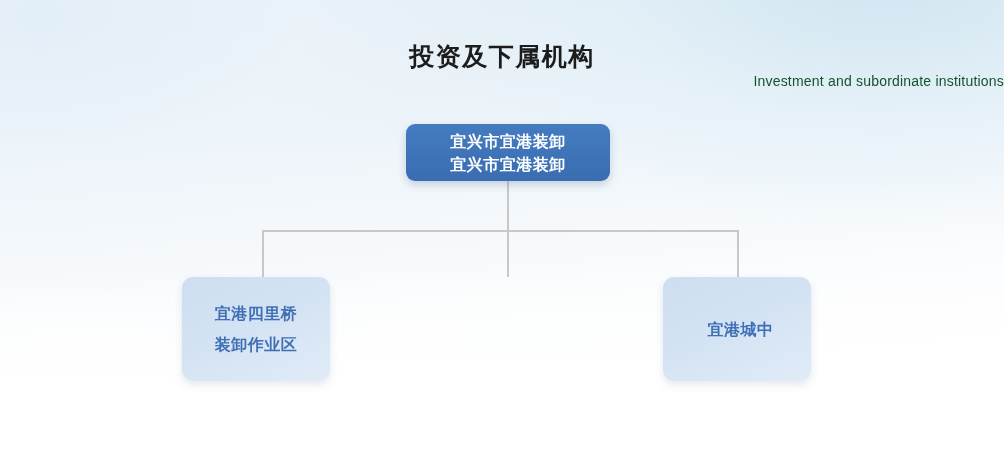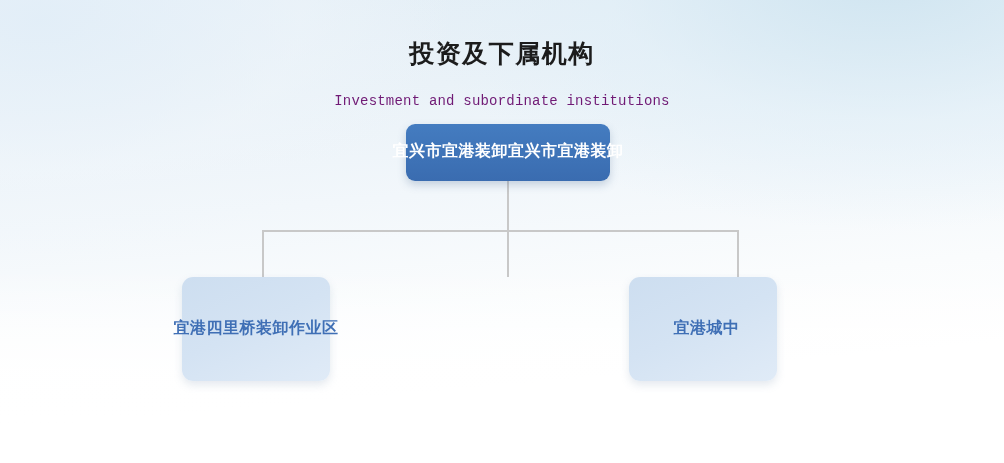--- a/index.html
+++ b/index.html
@@ -15,21 +15,20 @@
     background: #ffffff;
   }
 
   
   .stage {
     position: relative;
     width: 1004px;
     height: 463px;
     overflow: hidden;
     background: #ffffff;
-    font-family: Liberation Mono, monospace;
   }
   
   .bg-layer {
     position: absolute;
     inset: 0;
     pointer-events: none;
   }
   .bg-a {
     background: linear-gradient(175deg,
                 #e3eef6 0%,
@@ -67,27 +66,28 @@
   }
   .title {
     font-size: 25px;
     font-weight: bold;
     color: #1c1c1c;
     letter-spacing: 1.5px;
     line-height: 32px;
     white-space: nowrap;
   }
   .subtitle {
-    margin-top: 20px;
+    margin-top: 0;
     font-size: 14px;
     font-weight: normal;
-    color: #701a75;
+    color: #14532d;
     letter-spacing: 0.2px;
     line-height: 18px;
     white-space: nowrap;
+    text-align: right;
   }
 
   
   .connectors {
     position: absolute;
     left: 0;
     top: 0;
     width: 1004px;
     height: 463px;
     pointer-events: none;
@@ -123,21 +123,21 @@
     top: 230px;
     width: 2px;
     height: 47px;
   }
 
   
   .node {
     position: absolute;
     box-sizing: border-box;
     display: flex;
-    flex-direction: row;
+    flex-direction: column;
     align-items: center;
     justify-content: center;
     text-align: right;
   }
   .node-root {
     left: 406px;
     top: 124px;
     width: 204px;
     height: 57px;
     border-radius: 9px;
@@ -163,21 +163,21 @@
   .node-child .line {
     color: #3f6fb5;
     font-size: 16px;
     font-weight: bold;
     line-height: 31px;
     letter-spacing: 0.5px;
     white-space: nowrap;
   }
   .child-0 { left: 182px; }
   .child-1 { left: 424px; }
-  .child-2 { left: 629px; padding-left: 7px; }
+  .child-2 { left: 663px; padding-left: 7px; }
 </style>
 </head>
 <body>
 
 <div class="stage">
 
   <div class="bg-layer bg-a"></div>
   <div class="bg-layer bg-b"></div>
   <div class="bg-layer bg-c"></div>
   <div class="bg-layer bg-d"></div>

